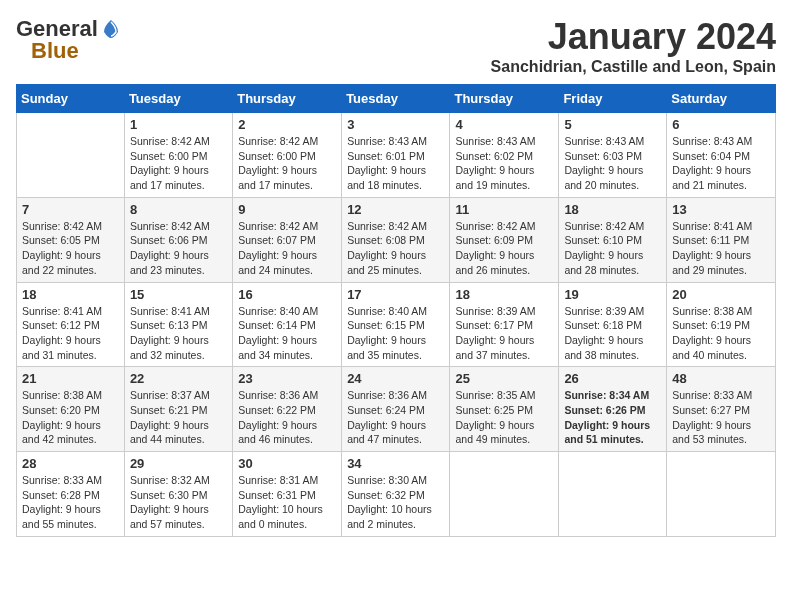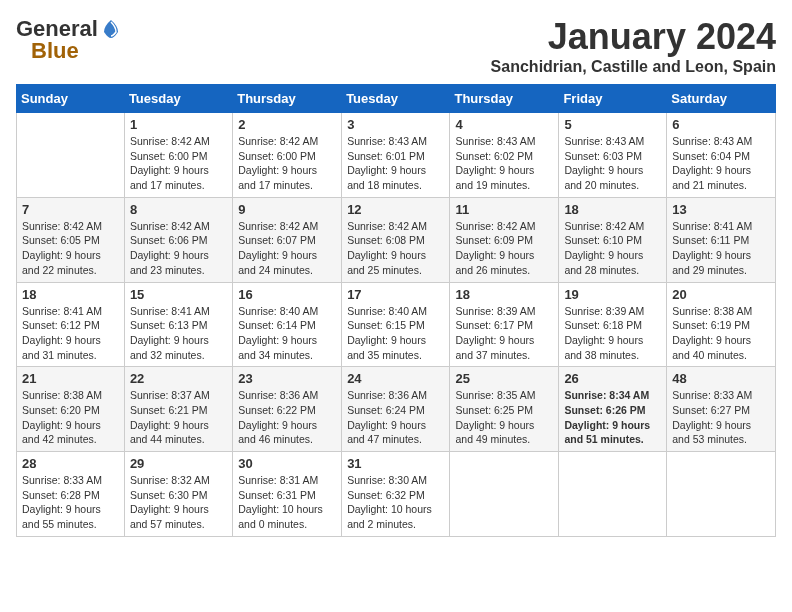--- a/index.html
+++ b/index.html
@@ -318,21 +318,21 @@
 and 57 minutes.</div>
         </td>
         <td>
           <span class="day-num">30</span>
           <div class="day-info" style="white-space: pre-line;">Sunrise: 8:31 AM
 Sunset: 6:31 PM
 Daylight: 10 hours
 and 0 minutes.</div>
         </td>
         <td>
-          <span class="day-num">31</span>
+          <span class="day-num">34</span>
           <div class="day-info" style="white-space: pre-line;">Sunrise: 8:30 AM
 Sunset: 6:32 PM
 Daylight: 10 hours
 and 2 minutes.</div>
         </td>
         <td class="empty"></td>
         <td class="empty"></td>
         <td class="empty"></td>
       </tr>
     </tbody>

